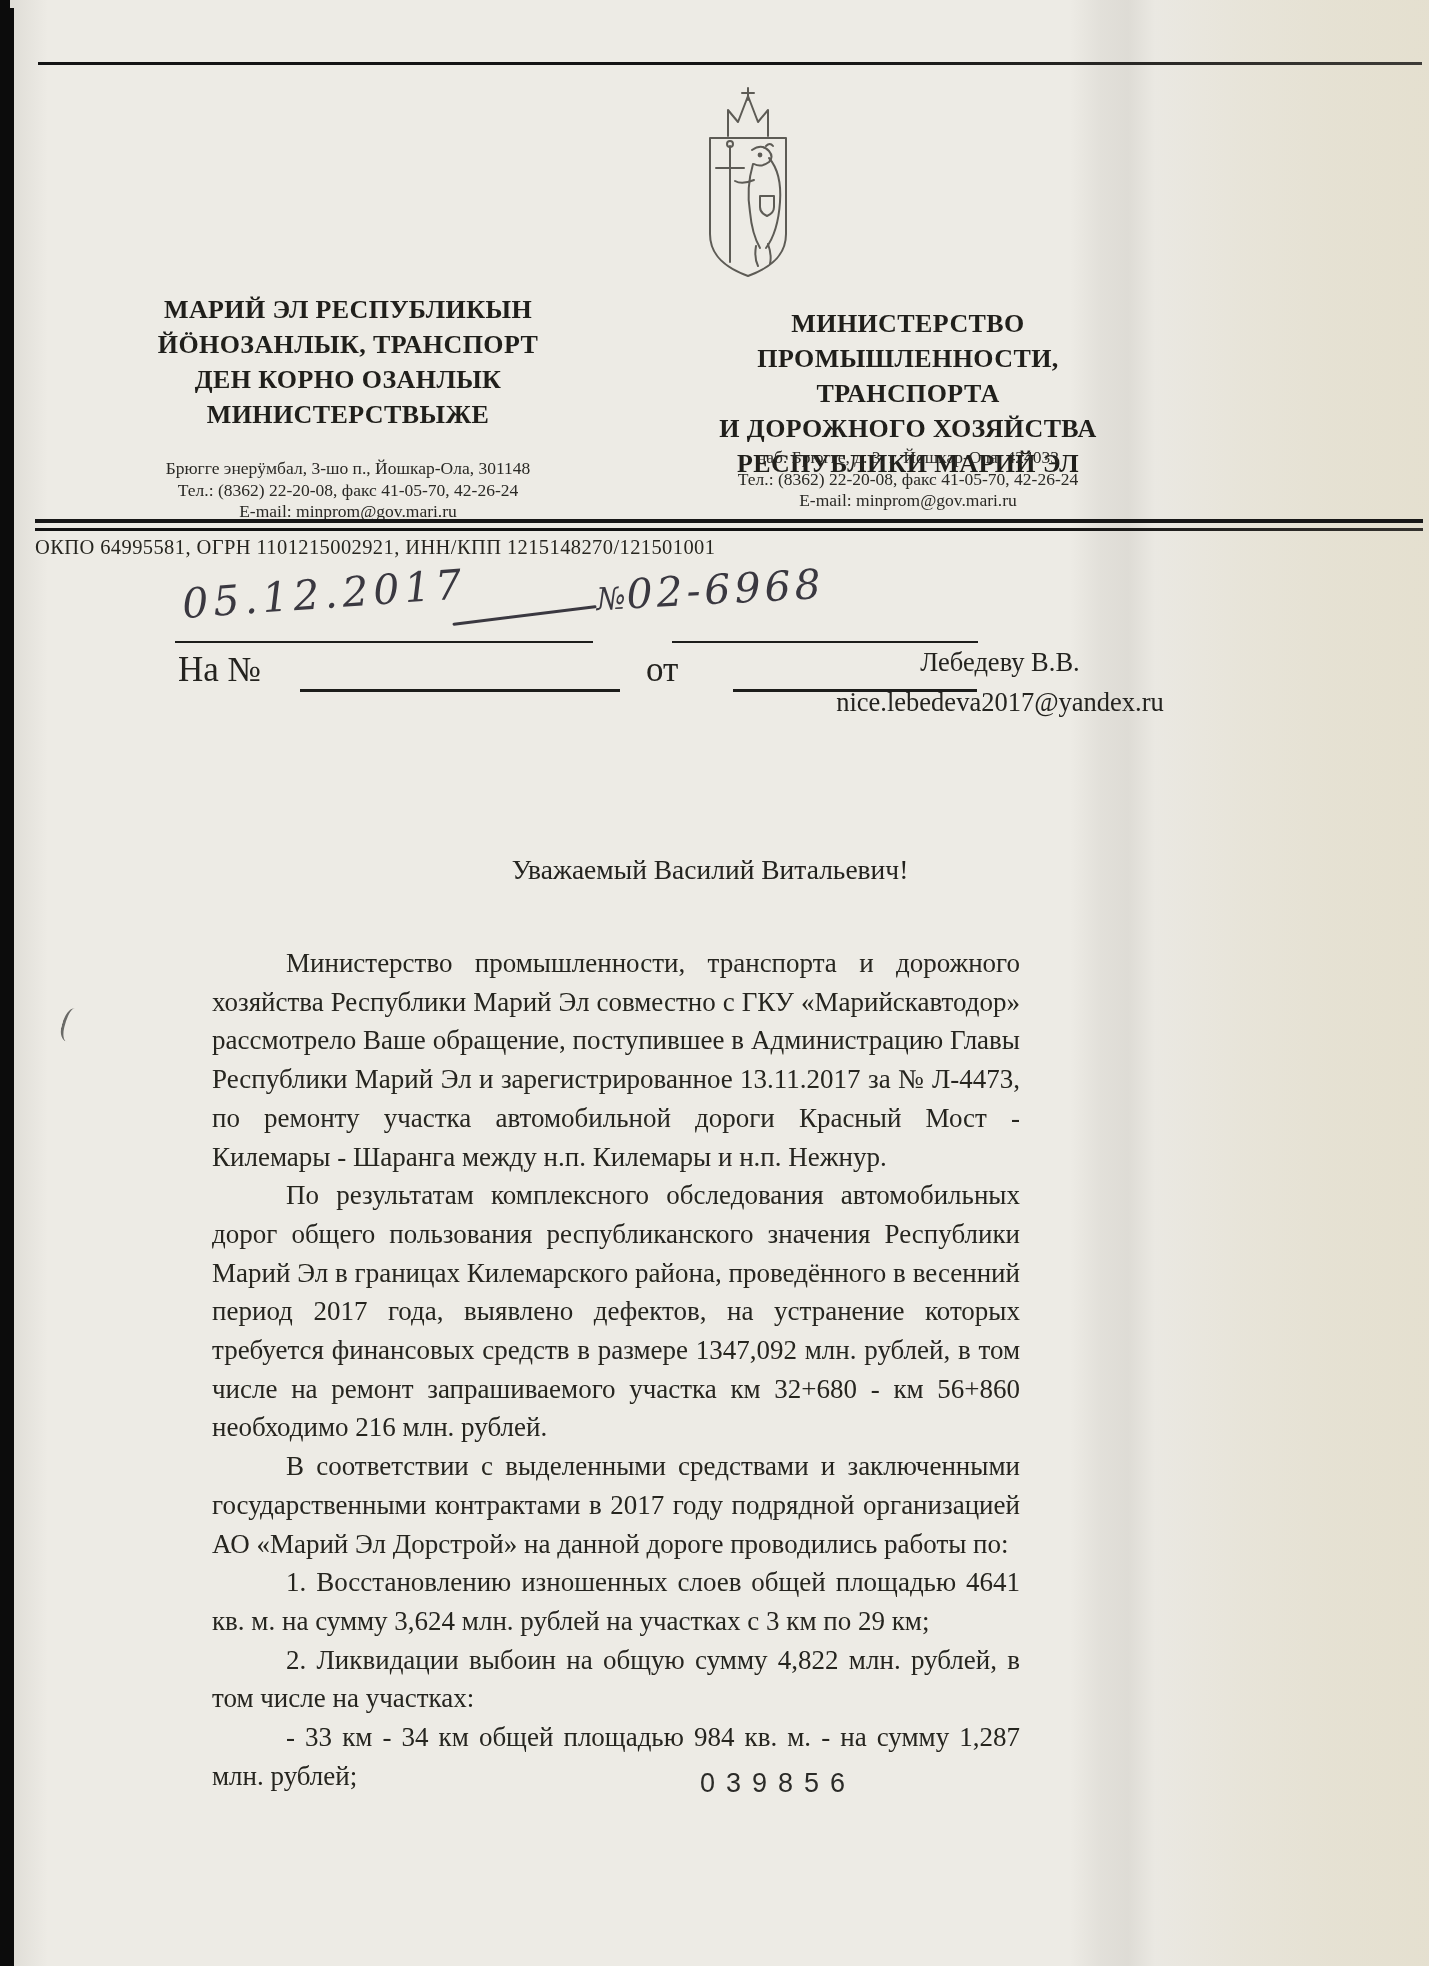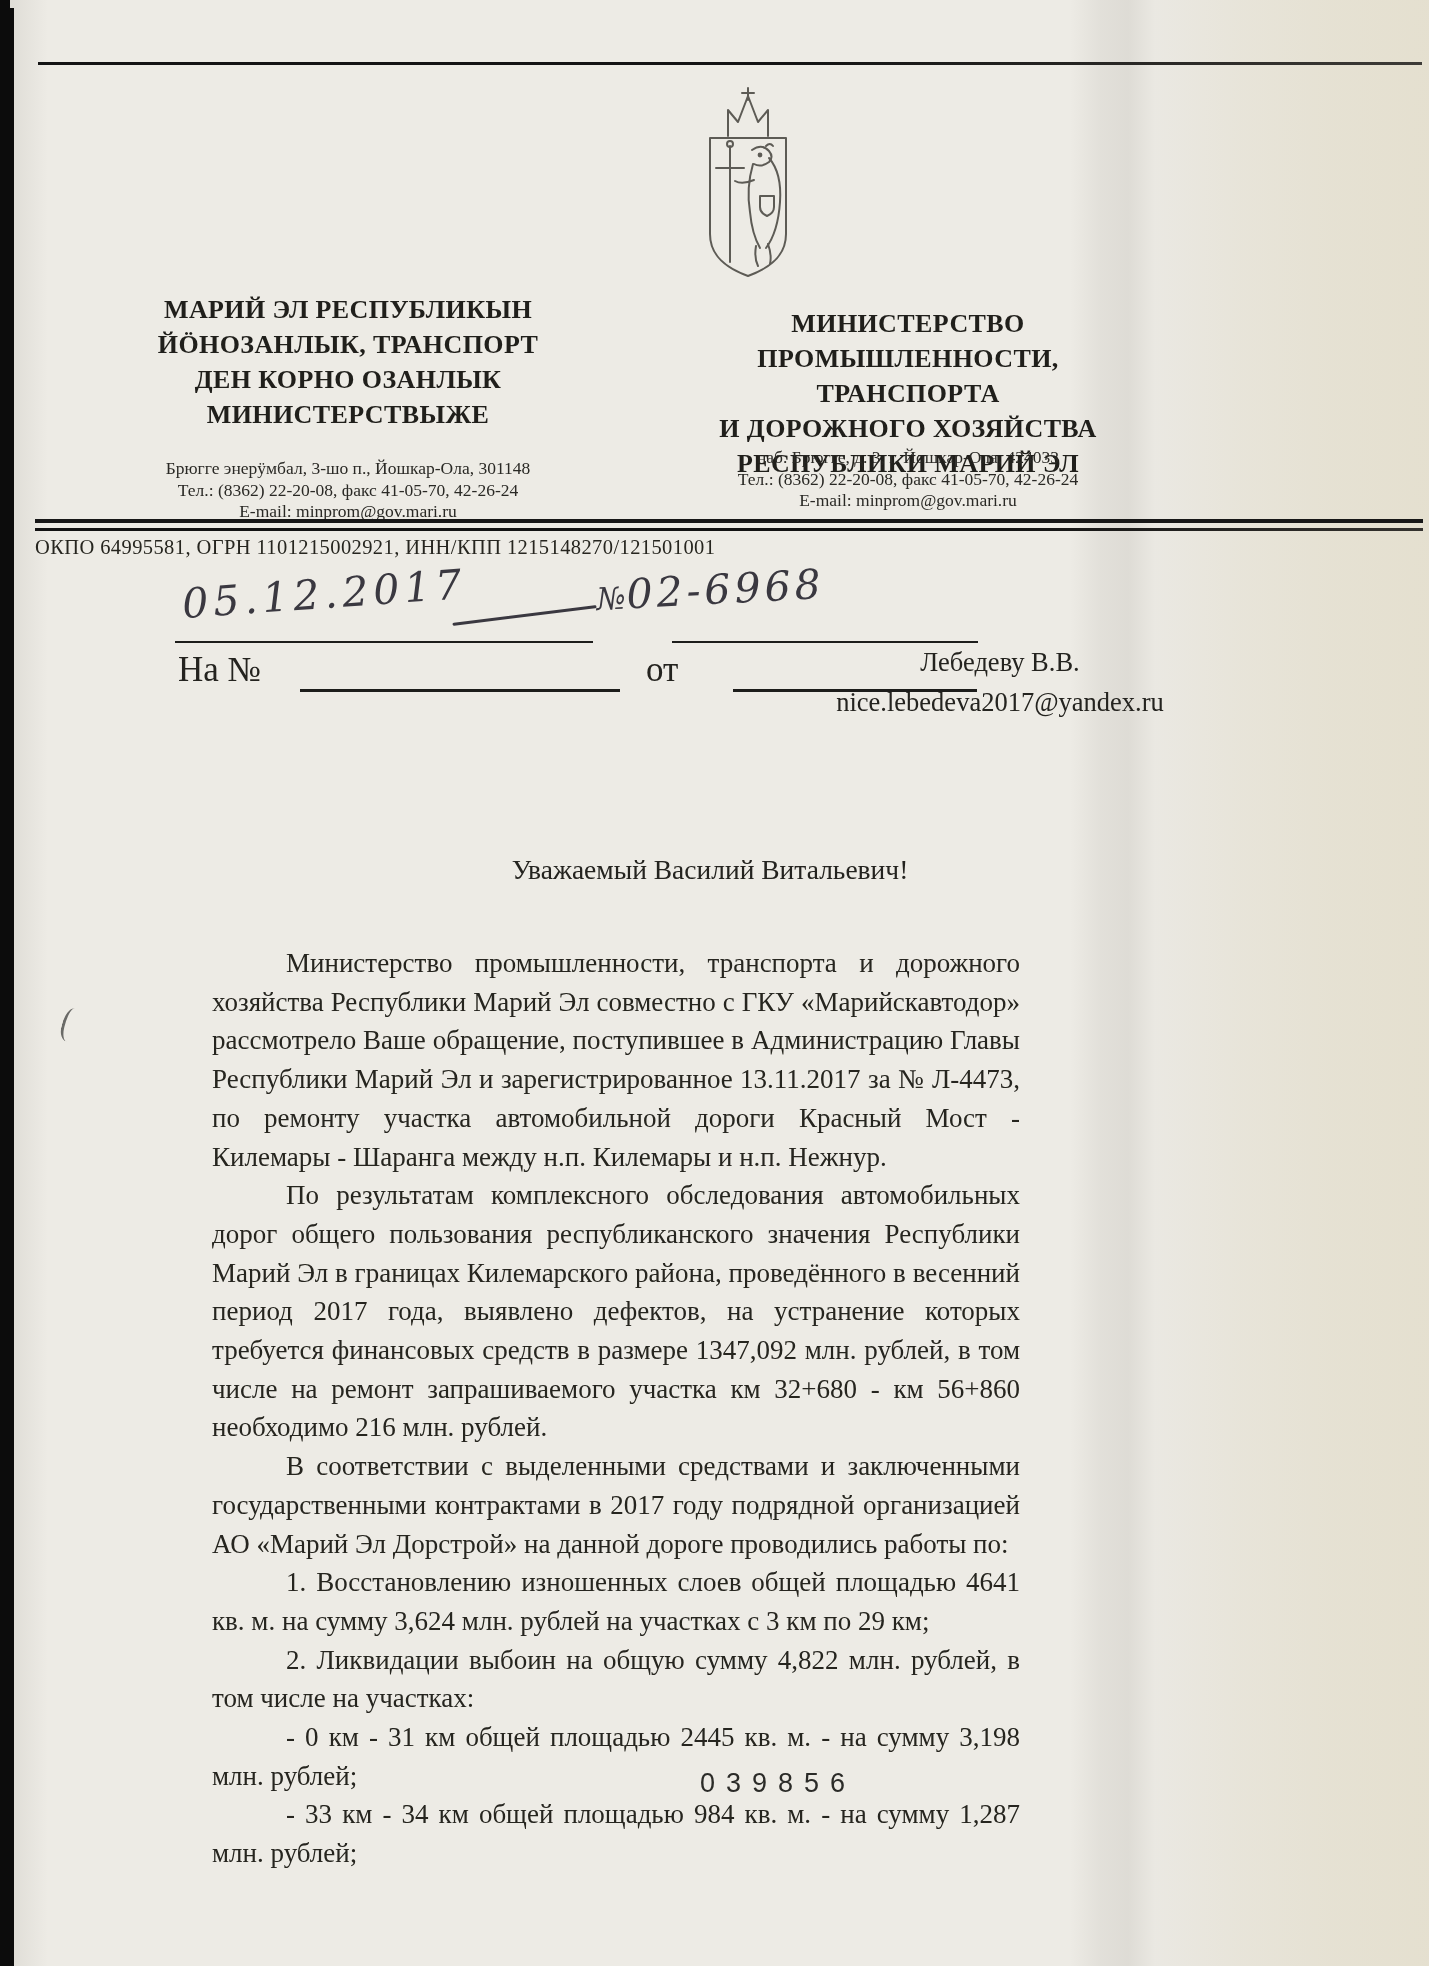--- a/index.html
+++ b/index.html
@@ -139,21 +139,20 @@
   </div>
 
   <div class="salutation">Уважаемый Василий Витальевич!</div>
 
   <div class="body-text">
     <p>Министерство промышленности, транспорта и дорожного хозяйства Республики Марий Эл совместно с ГКУ «Марийскавтодор» рассмотрело Ваше обращение, поступившее в Администрацию Главы Республики Марий Эл и зарегистрированное 13.11.2017 за № Л-4473, по ремонту участка автомобильной дороги Красный Мост - Килемары - Шаранга между н.п. Килемары и н.п. Нежнур.</p>
     <p>По результатам комплексного обследования автомобильных дорог общего пользования республиканского значения Республики Марий Эл в границах Килемарского района, проведённого в весенний период 2017 года, выявлено дефектов, на устранение которых требуется финансовых средств в размере 1347,092 млн. рублей, в том числе на ремонт запрашиваемого участка км 32+680 - км 56+860 необходимо 216 млн. рублей.</p>
     <p>В соответствии с выделенными средствами и заключенными государственными контрактами в 2017 году подрядной организацией АО «Марий Эл Дорстрой» на данной дороге проводились работы по:</p>
     <p>1. Восстановлению изношенных слоев общей площадью 4641 кв. м. на сумму 3,624 млн. рублей на участках с 3 км по 29 км;</p>
     <p>2. Ликвидации выбоин на общую сумму 4,822 млн. рублей, в том числе на участках:</p>
-    <p>- 0 км - 31 км общей площадью 2445 кв. м. - на сумму 3,198 млн. рублей;</p>
     <p>- 33 км - 34 км общей площадью 984 кв. м. - на сумму 1,287 млн. рублей;</p>
   </div>
 
   <div class="margin-mark"></div>
 
   <div class="stamp">039856</div>
 
 </div>
 
 </body></html>

